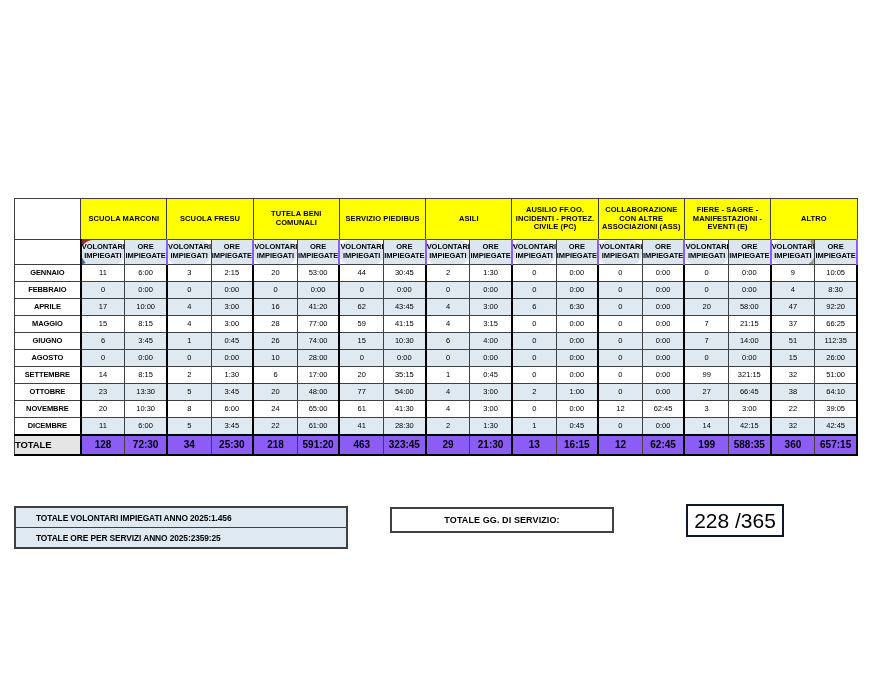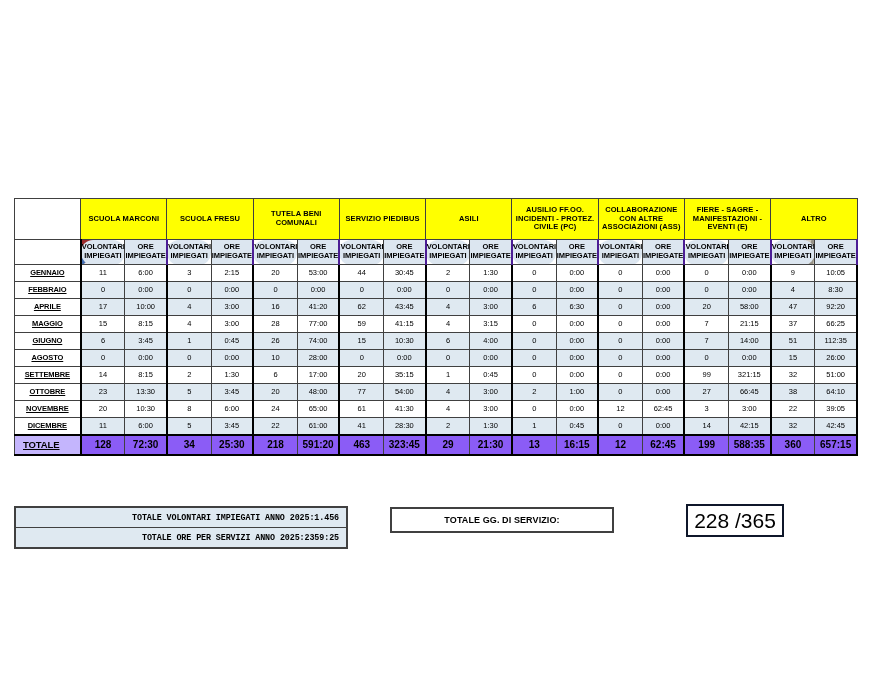--- a/index.html
+++ b/index.html
@@ -178,32 +178,31 @@
   th.sub {
     background: #dce6f0;
     font-weight: bold;
     font-size: 6.4px;
     height: 24px;
     letter-spacing: -0.05px;
     border-left: 1px solid #404040;
     border-right: 1px solid #404040;
   }
   th.sub.grp-start { border-left: 2px solid #000; border-radius: 12px; }
-  th.sub.grp-end { border-right: 2px solid #4c1d95; }
+  th.sub.grp-end { border-right: 2px solid #8b5cf6; }
 
   td.month {
     background: #ffffff;
     font-weight: bold;
     font-size: 8px;
     text-align: left;
     padding-left: 4px;
     border-left: 2px solid #000;
     border-right: 2px solid #000;
     letter-spacing: -0.1px;
-    text-decoration: underline;
   }
   tr.alt td.month { background: #ffffff; }
   td.val {
     background: #ffffff;
     height: 16px;
     font-size: 7.6px;
   }
   tr.alt td.val { background: #dfe9f1; }
   td.val.grp-start { border-left: 2px solid #000; }
   td.val.grp-end { border-right: 2px solid #000; }
@@ -211,51 +210,50 @@
   tr.total td {
     background: #8b5cf6;
     font-weight: bold;
     font-size: 10px;
     height: 18px;
     border-top: 2px solid #000;
     border-bottom: 2px solid #000;
   }
   tr.total td.month {
     text-align: left;
-    padding-left: 8px;
+    padding-left: 0;
     font-size: 9.5px;
-    background: #c4b5fd;
+    background: #e5e5e5;
   }
 
   
   .footer {
     position: absolute;
     left: 14px;
     top: 506px;
     width: 844px;
     height: 60px;
   }
   .sum-box {
     position: absolute;
     left: 0;
     top: 0;
     width: 330px;
     border: 2px solid #404040;
     background: #dfe9f1;
   }
   .sum-row {
     display: flex;
-    justify-content: flex-end;
+    justify-content: flex-start;
     align-items: center;
     height: 19px;
-    padding: 0 7px;
+    padding: 0 20px;
     font-size: 8.4px;
     font-weight: bold;
     letter-spacing: -0.1px;
-    font-family: Liberation Mono, monospace;
   }
   .sum-row.first { border-bottom: 1px solid #404040; }
   .gg-box {
     position: absolute;
     left: 376px;
     top: 1px;
     width: 220px;
     height: 22px;
     border: 2px solid #404040;
     background: #ffffff;

